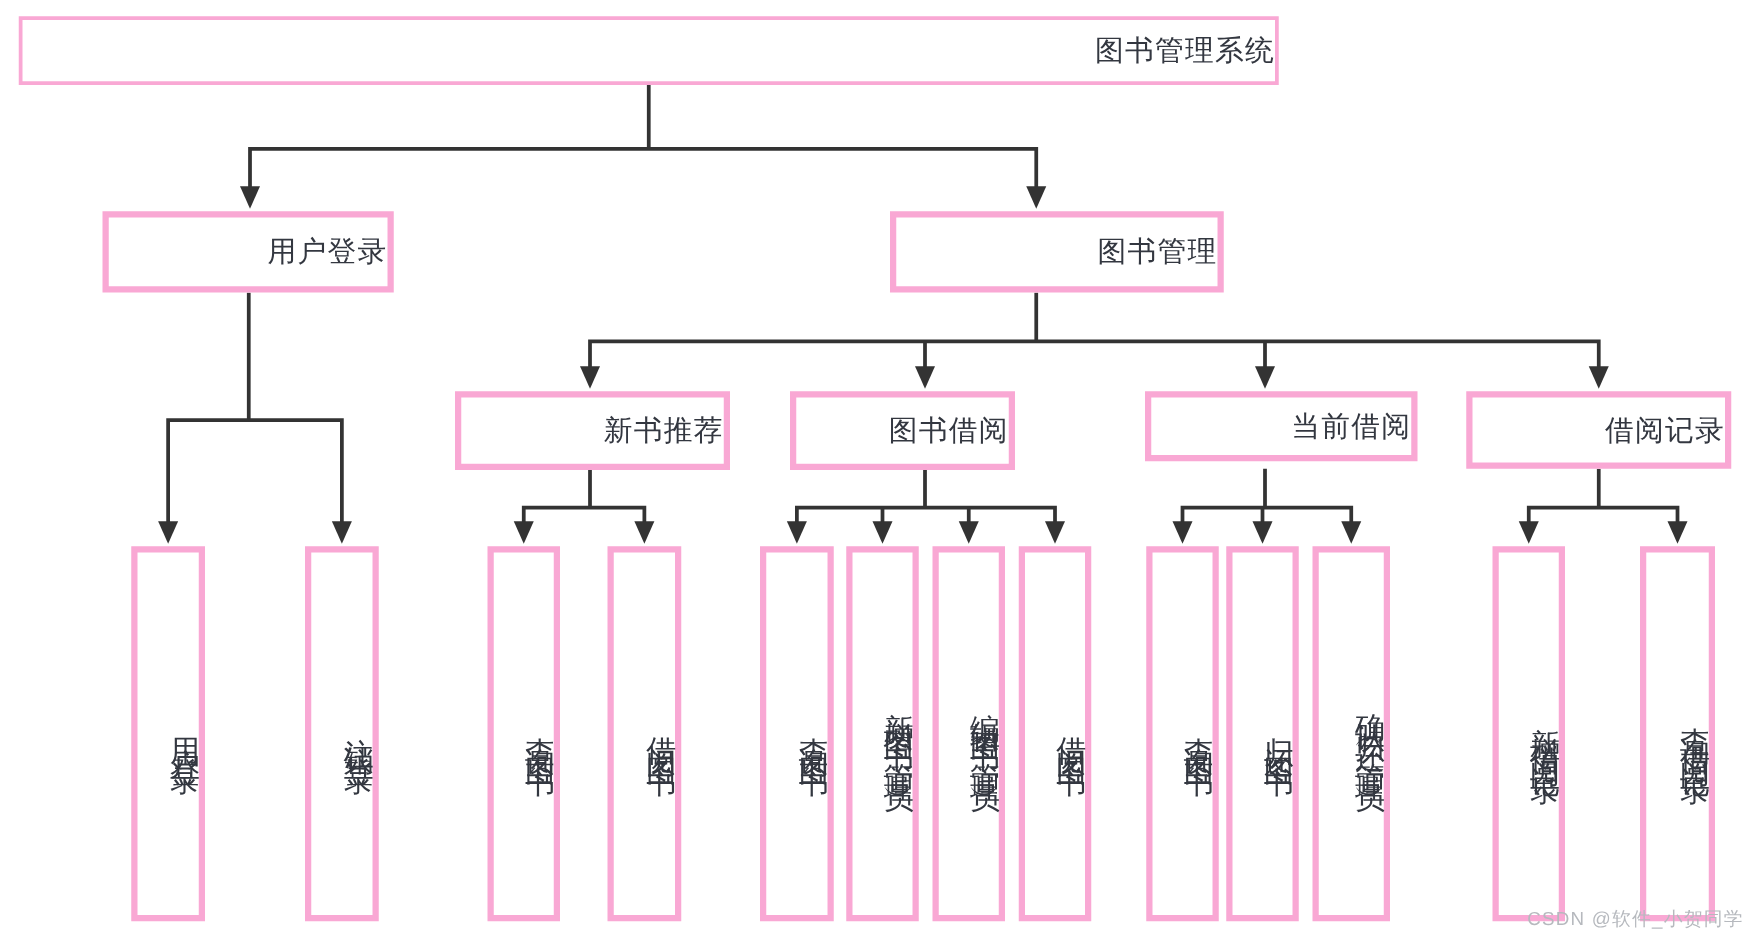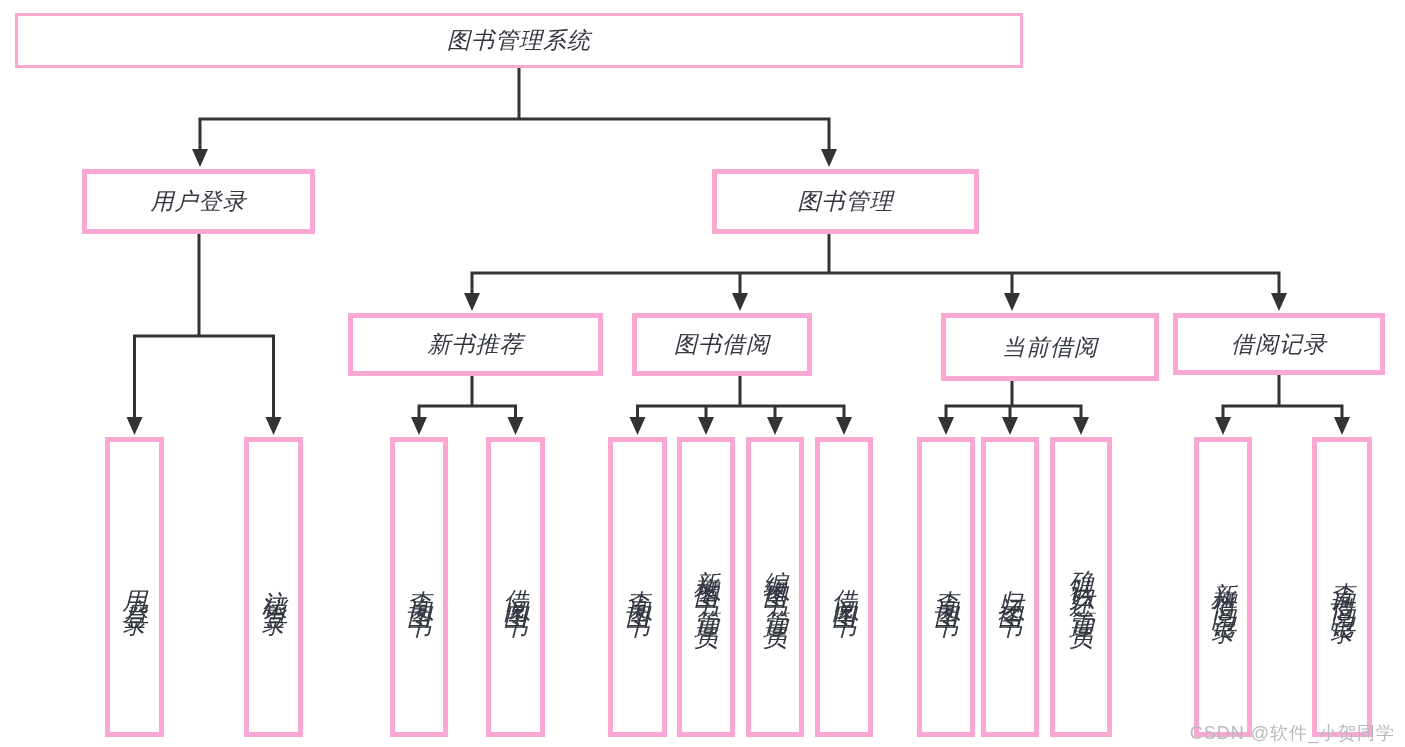--- a/index.html
+++ b/index.html
@@ -17,39 +17,38 @@
     width: 1405px; height: 747px;
   }
   .node {
     position: absolute;
     box-sizing: border-box;
     background: #ffffff;
     border: 5px solid #f9a8d4;
     color: #333740;
     display: flex;
     align-items: center;
-    justify-content: center;
+    justify-content: flex-end;
     text-align: center;
-    font-style: italic;
   }
   .hdr { font-size: 23px; letter-spacing: 1px; white-space: nowrap; }
   .root-box { border-width: 3px; font-size: 23px; }
   .leaf span.vtxt {
     writing-mode: vertical-rl;
     text-orientation: mixed;
     font-size: 24px;
     letter-spacing: 8px;
     line-height: 1;
     white-space: nowrap;
   }
   .watermark {
     position: absolute;
     right: 10px;
     bottom: 2px;
-    font-size: 18px;
+    font-size: 15px;
     color: #b6b9be;
     letter-spacing: 1px;
     z-index: 5;
     white-space: nowrap;
   }
 </style>
 </head>
 <body>
 
 <div class="stage">
@@ -95,27 +94,27 @@
     <span>图书管理系统</span>
   </div>
 
   <div class="node hdr" style="left:82px; top:169px; width:233px; height:65px">
     <span>用户登录</span>
   </div>
   <div class="node hdr" style="left:712px; top:169px; width:267px; height:65px">
     <span>图书管理</span>
   </div>
 
-  <div class="node hdr" style="left:348px; top:313px; width:255px; height:63px">
+  <div class="node hdr" style="left:364px; top:313px; width:220px; height:63px">
     <span>新书推荐</span>
   </div>
   <div class="node hdr" style="left:632px; top:313px; width:180px; height:63px">
     <span>图书借阅</span>
   </div>
-  <div class="node hdr" style="left:941px; top:313px; width:218px; height:68px">
+  <div class="node hdr" style="left:916px; top:313px; width:218px; height:56px">
     <span>当前借阅</span>
   </div>
   <div class="node hdr" style="left:1173px; top:313px; width:212px; height:62px">
     <span>借阅记录</span>
   </div>
 
   <div class="node leaf" style="left:105px; top:437px; width:59px; height:300px">
     <span class="vtxt">用户登录</span>
   </div>
   <div class="node leaf" style="left:244px; top:437px; width:59px; height:300px">

